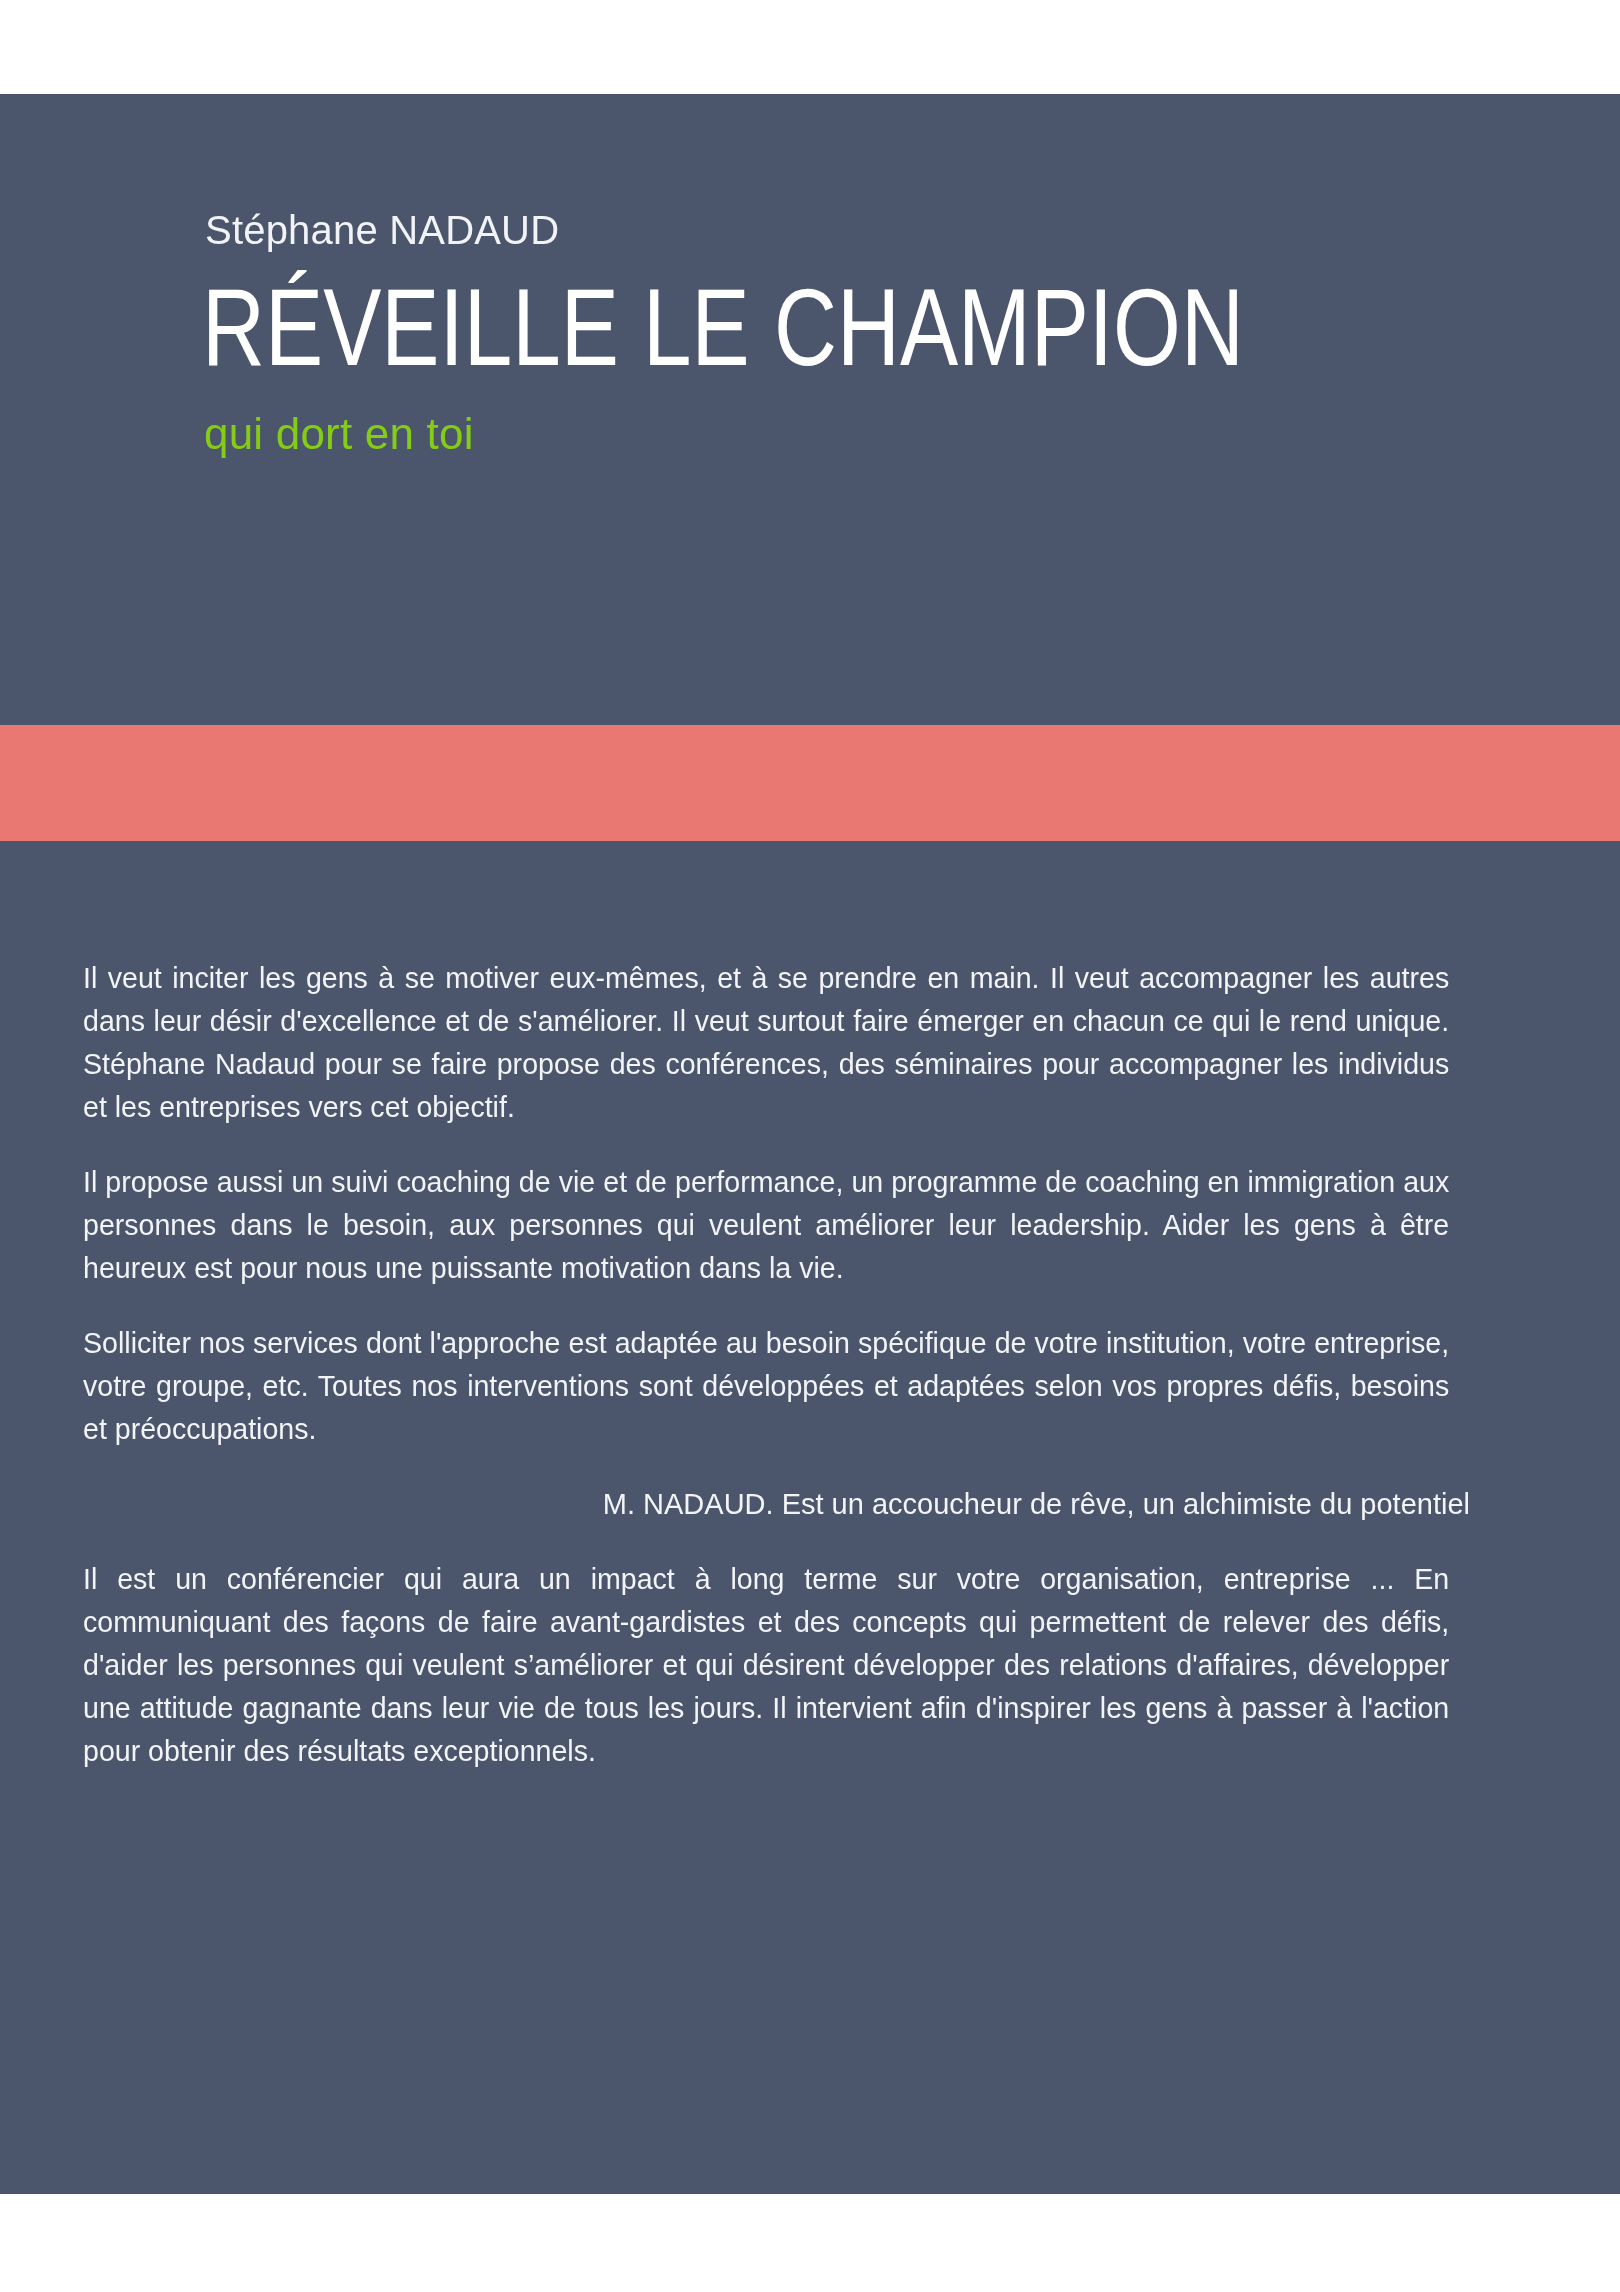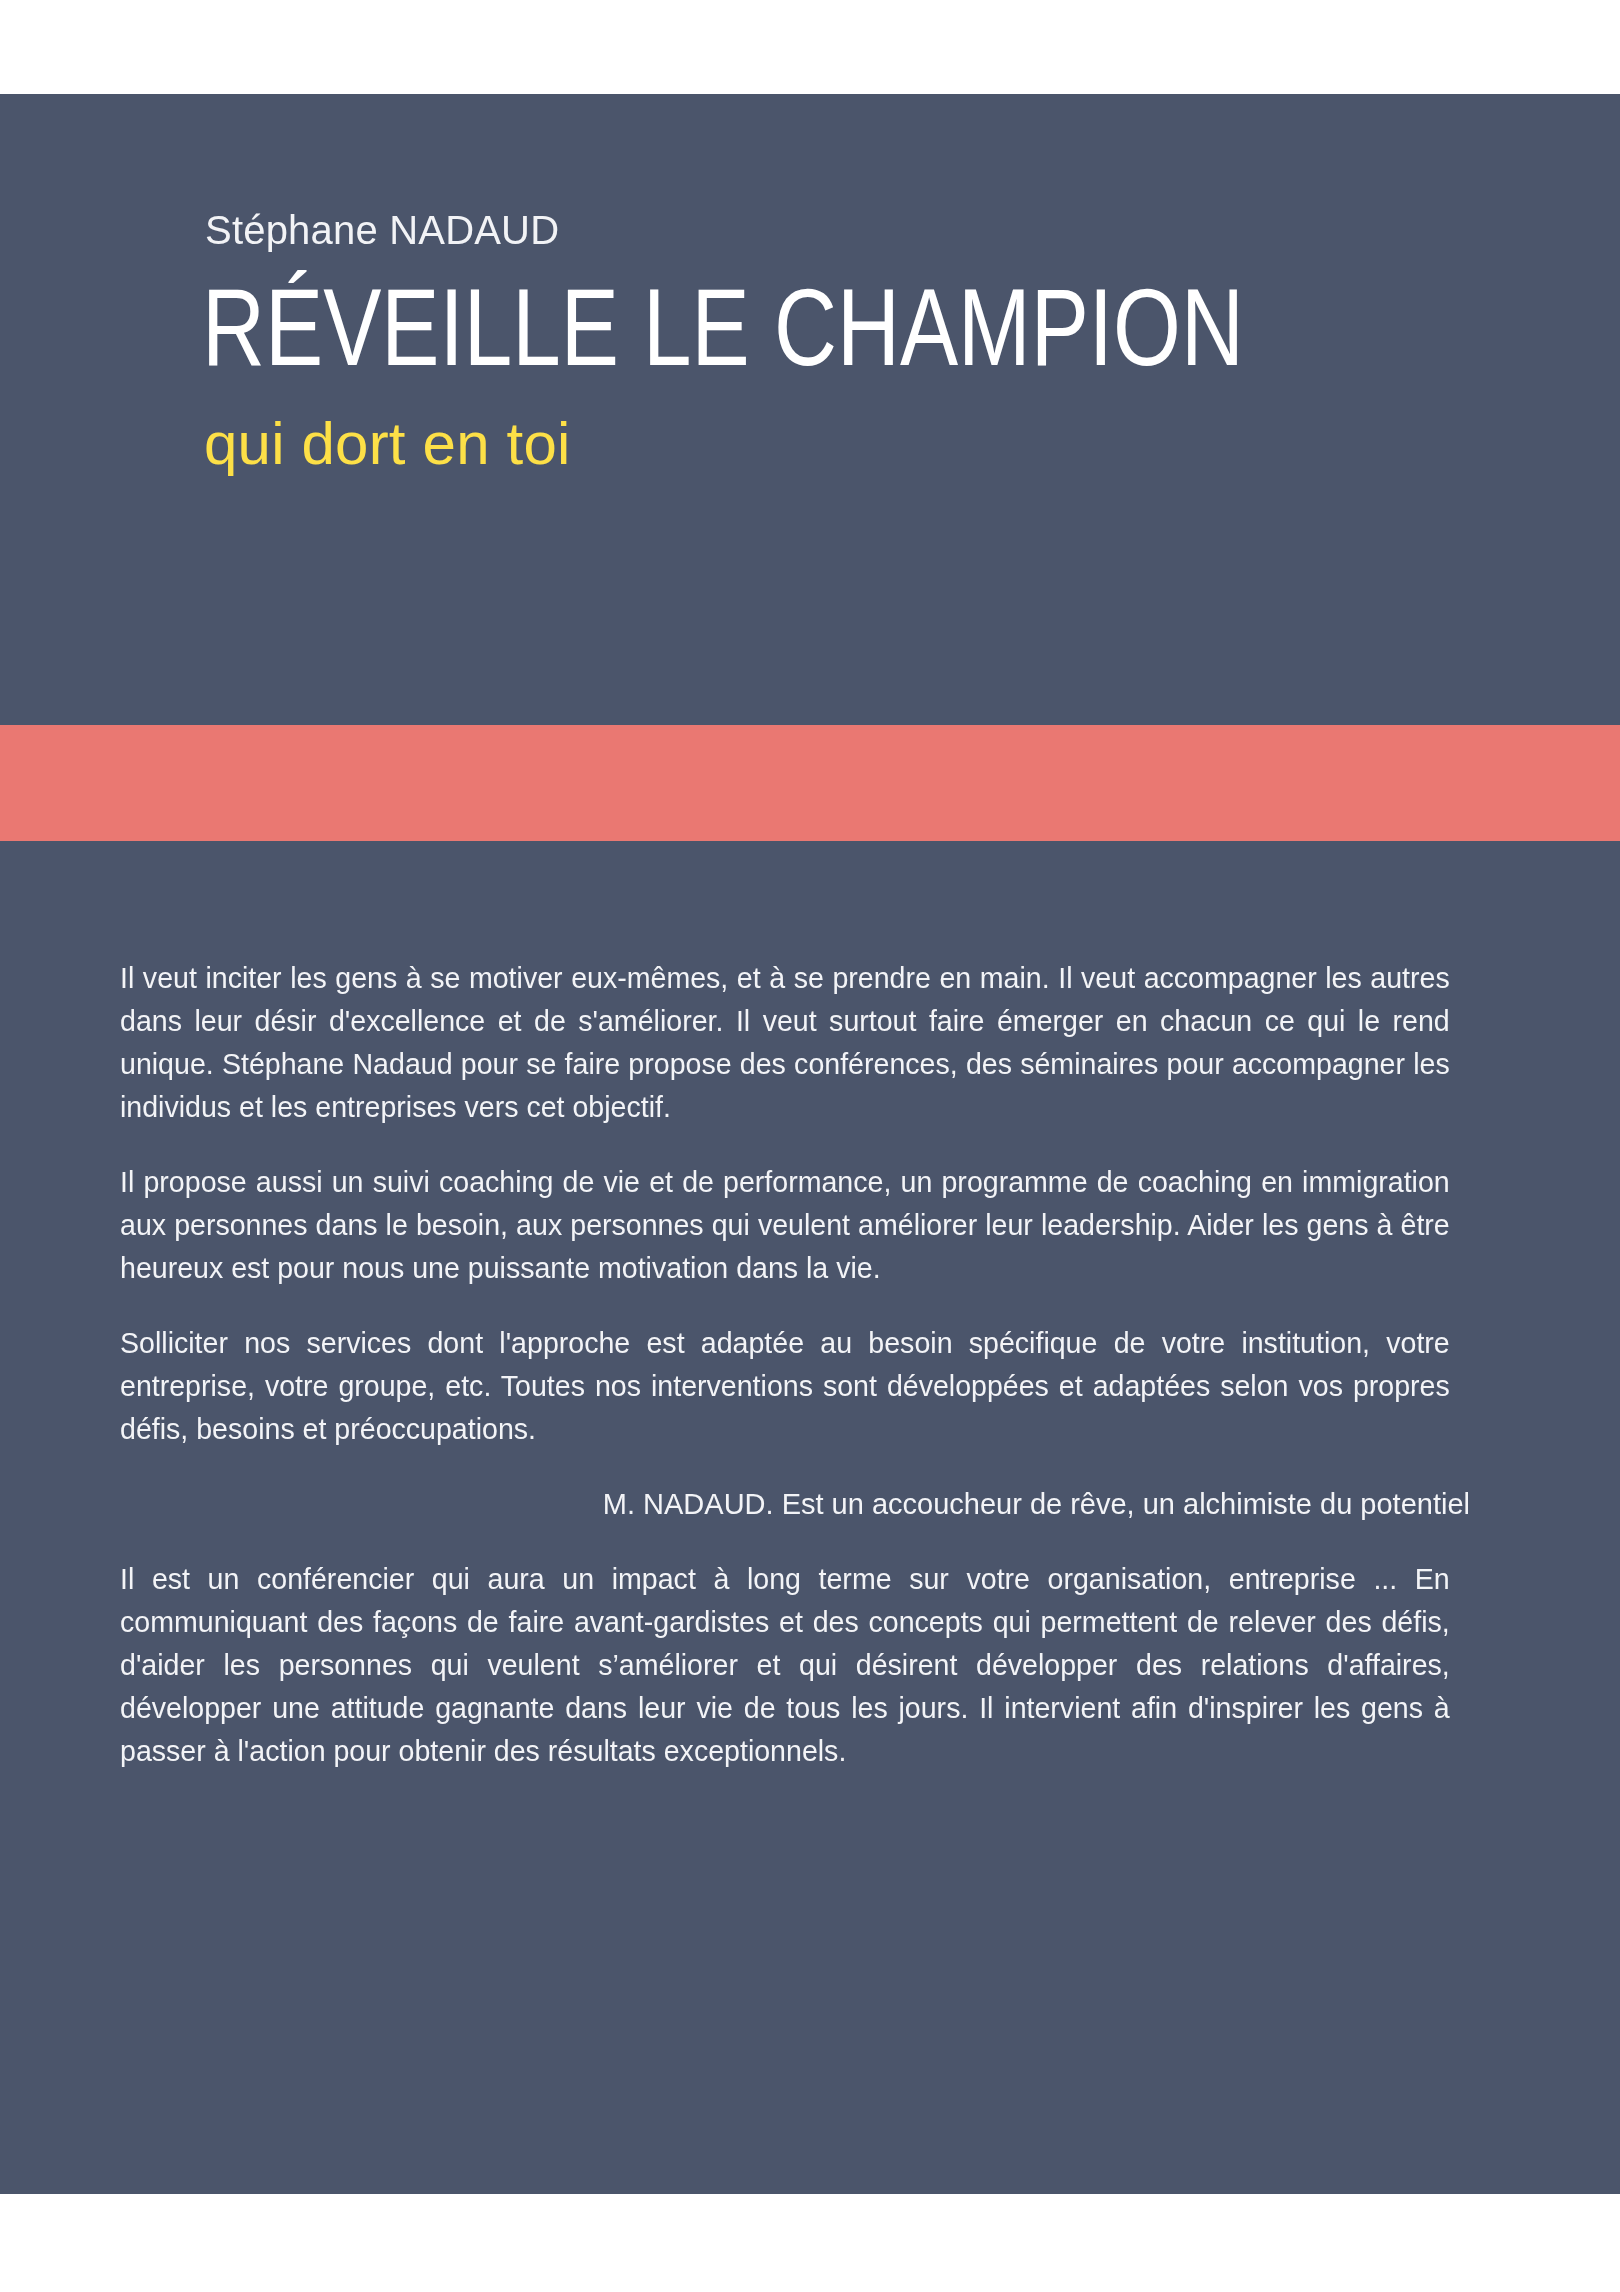--- a/index.html
+++ b/index.html
@@ -63,22 +63,22 @@
     letter-spacing: 0px;
     white-space: nowrap;
     transform: scaleX(0.80);
     transform-origin: left top;
   }
 
   .subtitle {
     position: absolute;
     left: 204px;
     top: 315px;
-    color: #fde047;
-    font-size: 60px;
+    color: #84cc16;
+    font-size: 44px;
     font-weight: 400;
     letter-spacing: 0.2px;
     white-space: nowrap;
   }
 
   
   .band {
     position: absolute;
     left: 0;
     top: 631px;
@@ -86,21 +86,21 @@
     height: 116px;
     background: #ea7872;
   }
 
   
   .body-copy {
     position: absolute;
     left: 0;
     top: 748px;
     width: 1620px;
-    padding: 115px 150px 0 120px;
+    padding: 115px 150px 0 83px;
     box-sizing: border-box;
   }
 
   .para {
     color: #f3f4f7;
     font-size: 29px;
     line-height: 43px;
     text-align: justify;
     text-justify: inter-word;
     margin: 0 0 32px 0;

